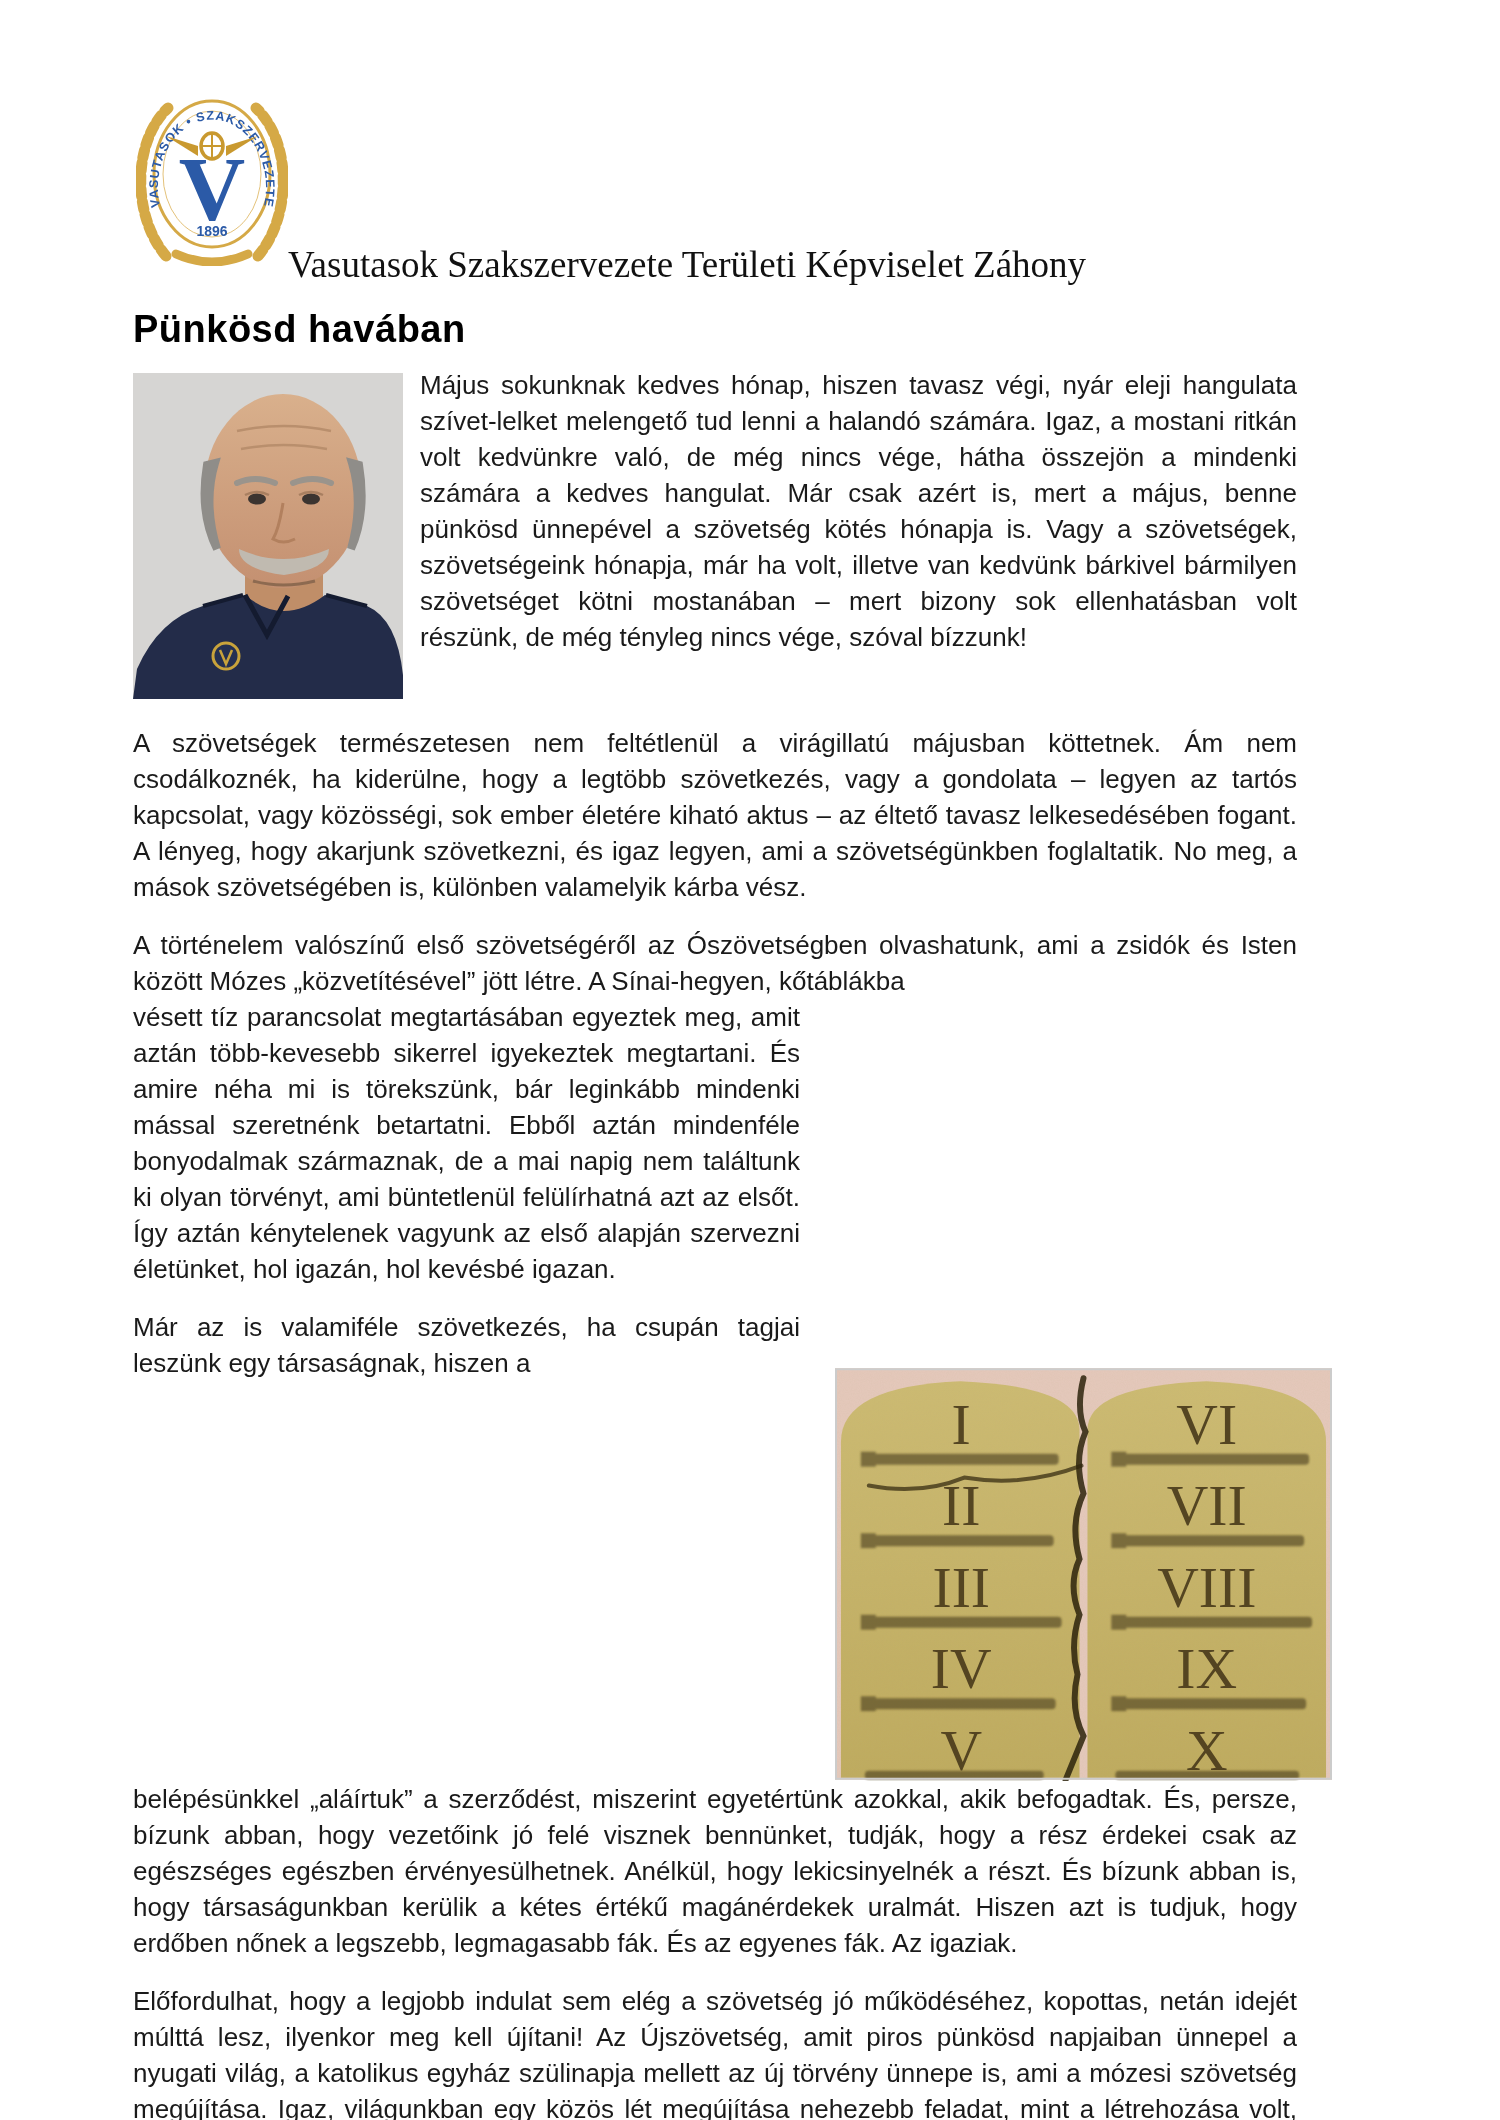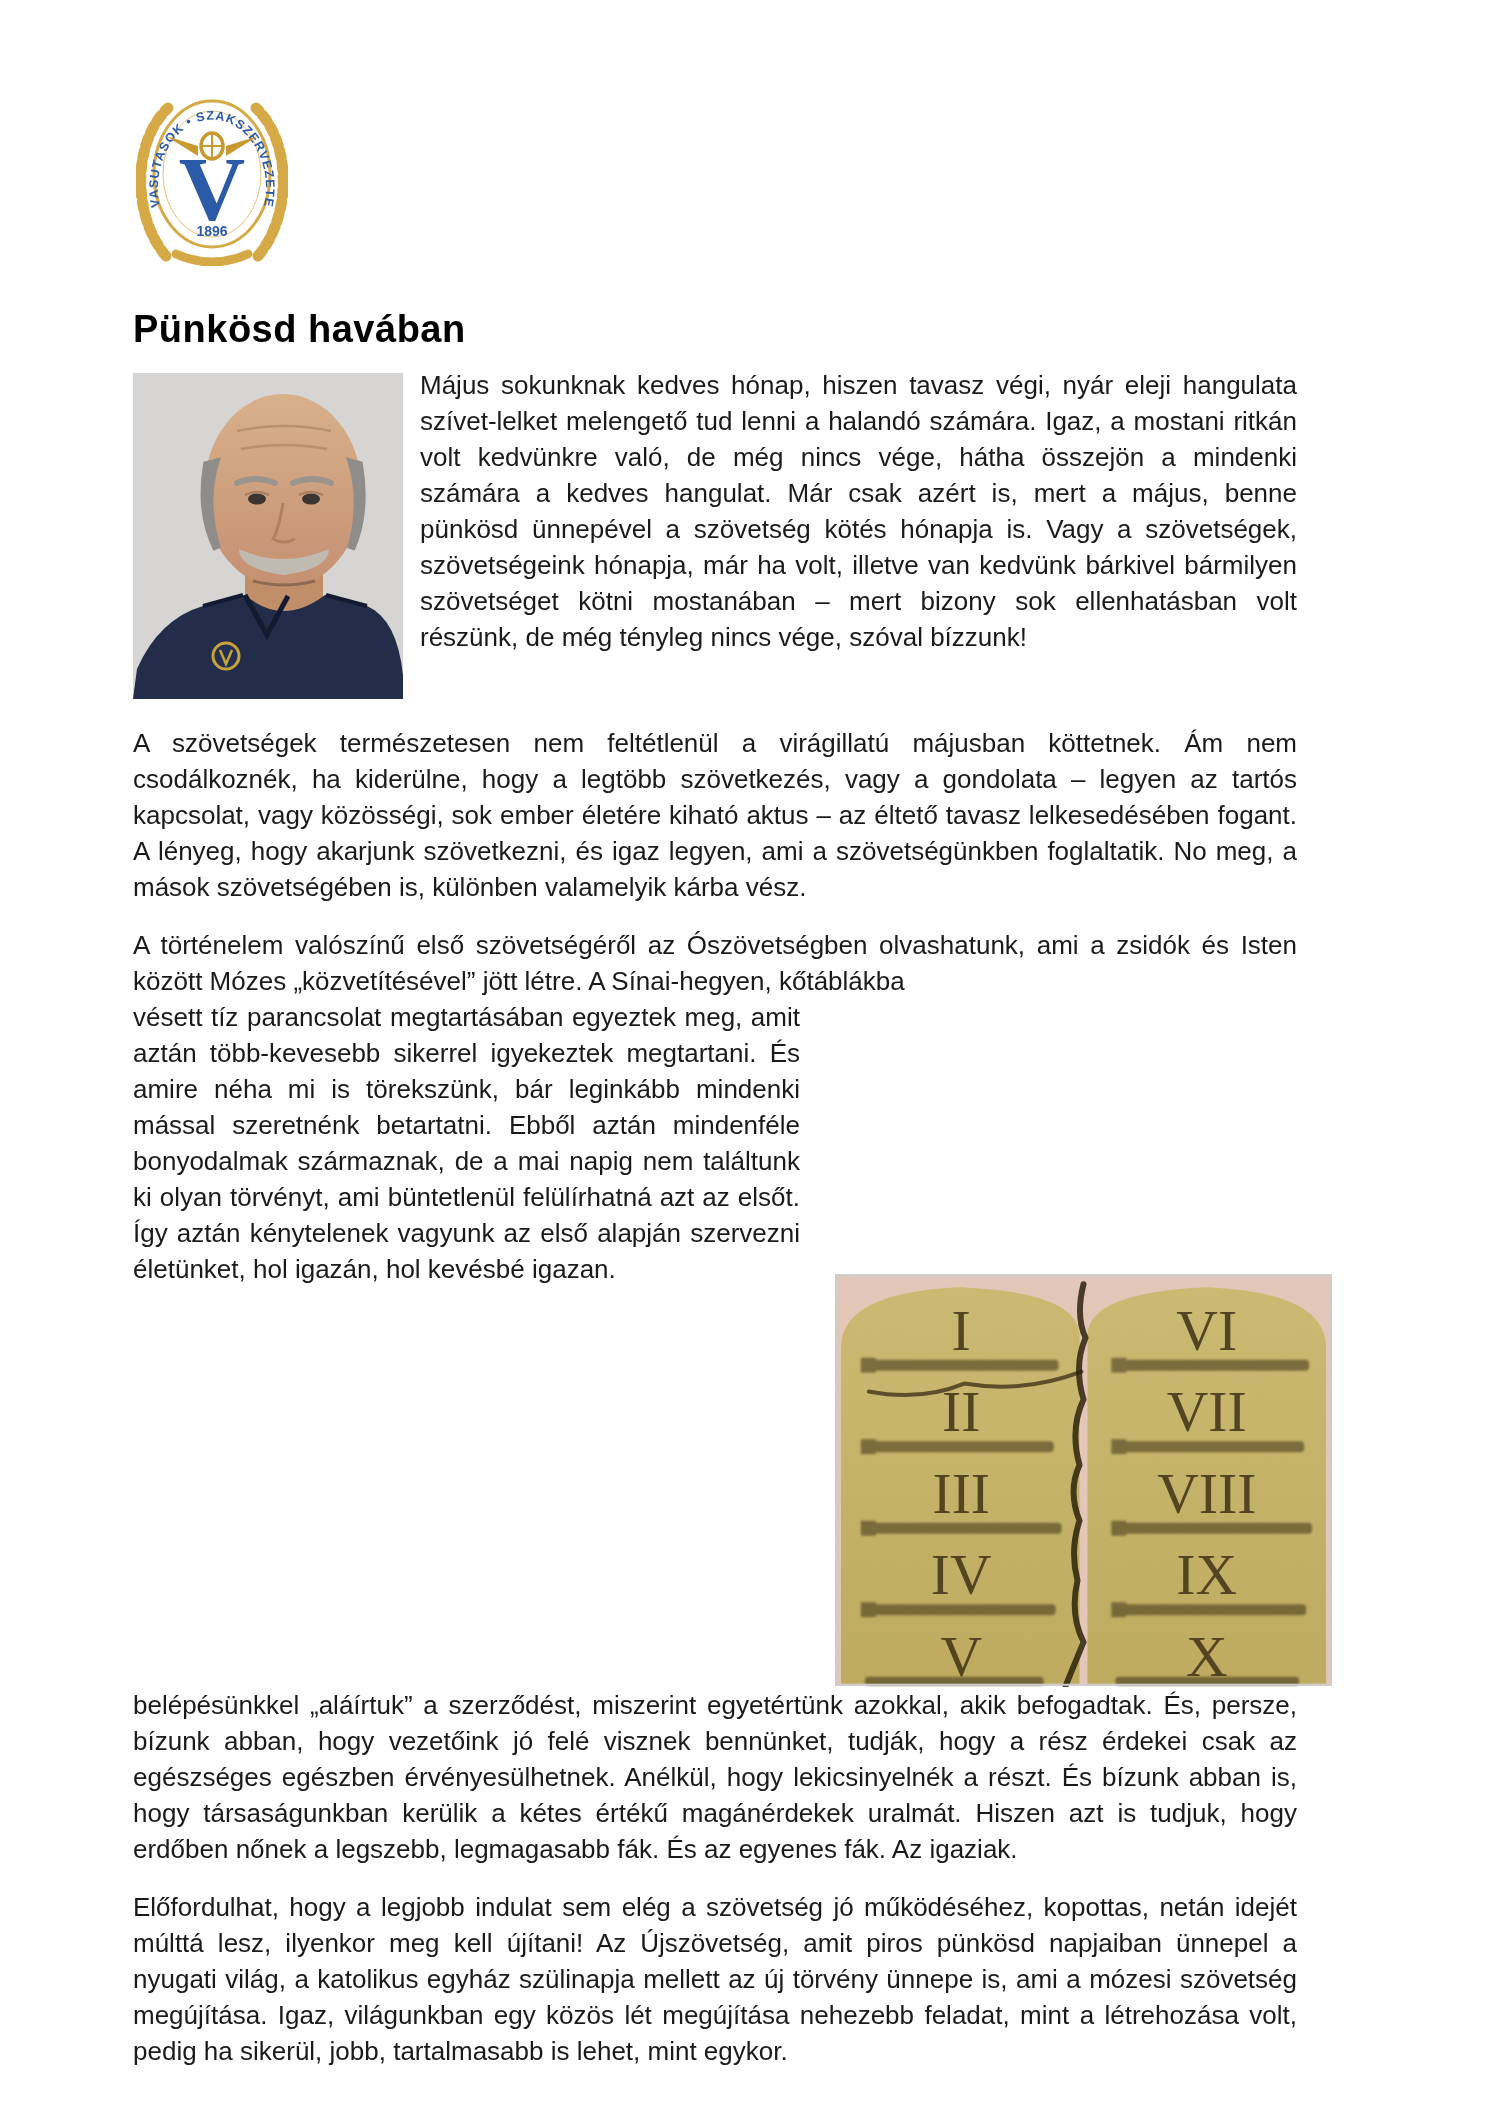--- a/index.html
+++ b/index.html
@@ -77,20 +77,21 @@
       <g>
         <path d="M62,62 L30,52 L62,72 Z" fill="#C9992F"></path>
         <path d="M90,62 L122,52 L90,72 Z" fill="#C9992F"></path>
         <ellipse cx="76" cy="62" rx="11" ry="13" fill="#ffffff" stroke="#C9992F" stroke-width="3.5"></ellipse>
         <line x1="76" y1="50" x2="76" y2="74" stroke="#C9992F" stroke-width="2"></line>
         <line x1="66" y1="62" x2="86" y2="62" stroke="#C9992F" stroke-width="2"></line>
       </g>
       <text x="76" y="152" text-anchor="middle" font-family="Liberation Sans, DejaVu Sans, sans-serif" font-size="14" font-weight="bold" fill="#2B5AA7">1896</text>
     </svg>
   </div>
+  <div class="org-line">Vasutasok Szakszervezete Területi Képviselet Záhony</div>
 </div>
 
 <div class="article body-text">
   <h1 class="article-title">Pünkösd havában</h1>
 
   <div class="para-with-photo">
     <div class="portrait">
       <svg viewBox="0 0 270 326" width="270" height="326">
         <defs>
           <linearGradient id="skin" x1="0" y1="0" x2="0" y2="1">
@@ -135,20 +136,21 @@
     <div class="clear"></div>
   </div>
 
   <p>A szövetségek természetesen nem feltétlenül a virágillatú májusban köttetnek. Ám nem csodálkoznék, ha kiderülne, hogy a legtöbb szövetkezés, vagy a gondolata – legyen az tartós kapcsolat, vagy közösségi, sok ember életére kiható aktus – az éltető tavasz lelkesedésében fogant. A lényeg, hogy akarjunk szövetkezni, és igaz legyen, ami a szövetségünkben foglaltatik. No meg, a mások szövetségében is, különben valamelyik kárba vész.</p>
 
   <p>A történelem valószínű első szövetségéről az Ószövetségben olvashatunk, ami a zsidók és Isten között Mózes „közvetítésével” jött létre. A Sínai-hegyen, kőtáblákba</p>
 
   <div class="wrap-row">
     <div class="wrap-left">
       <p class="cont">vésett tíz parancsolat megtartásában egyeztek meg, amit aztán több-kevesebb sikerrel igyekeztek megtartani. És amire néha mi is törekszünk, bár leginkább mindenki mással szeretnénk betartatni. Ebből aztán mindenféle bonyodalmak származnak, de a mai napig nem találtunk ki olyan törvényt, ami büntetlenül felülírhatná azt az elsőt. Így aztán kénytelenek vagyunk az első alapján szervezni életünket, hol igazán, hol kevésbé igazan.</p>
+      <p>Már az is valamiféle szövetkezés, ha csupán tagjai leszünk egy társaságnak, hiszen a</p>
     </div>
     <div class="tablets-img">
       <svg viewBox="0 0 500 414" width="497" height="414">
         <defs>
           <linearGradient id="sand" x1="0" y1="0" x2="0" y2="1">
             <stop offset="0" stop-color="#cdbb72"></stop>
               <stop offset="1" stop-color="#bfab5e"></stop>
           </linearGradient>
           <filter id="soft">
               <feGaussianBlur stdDeviation="1.3"></feGaussianBlur>

